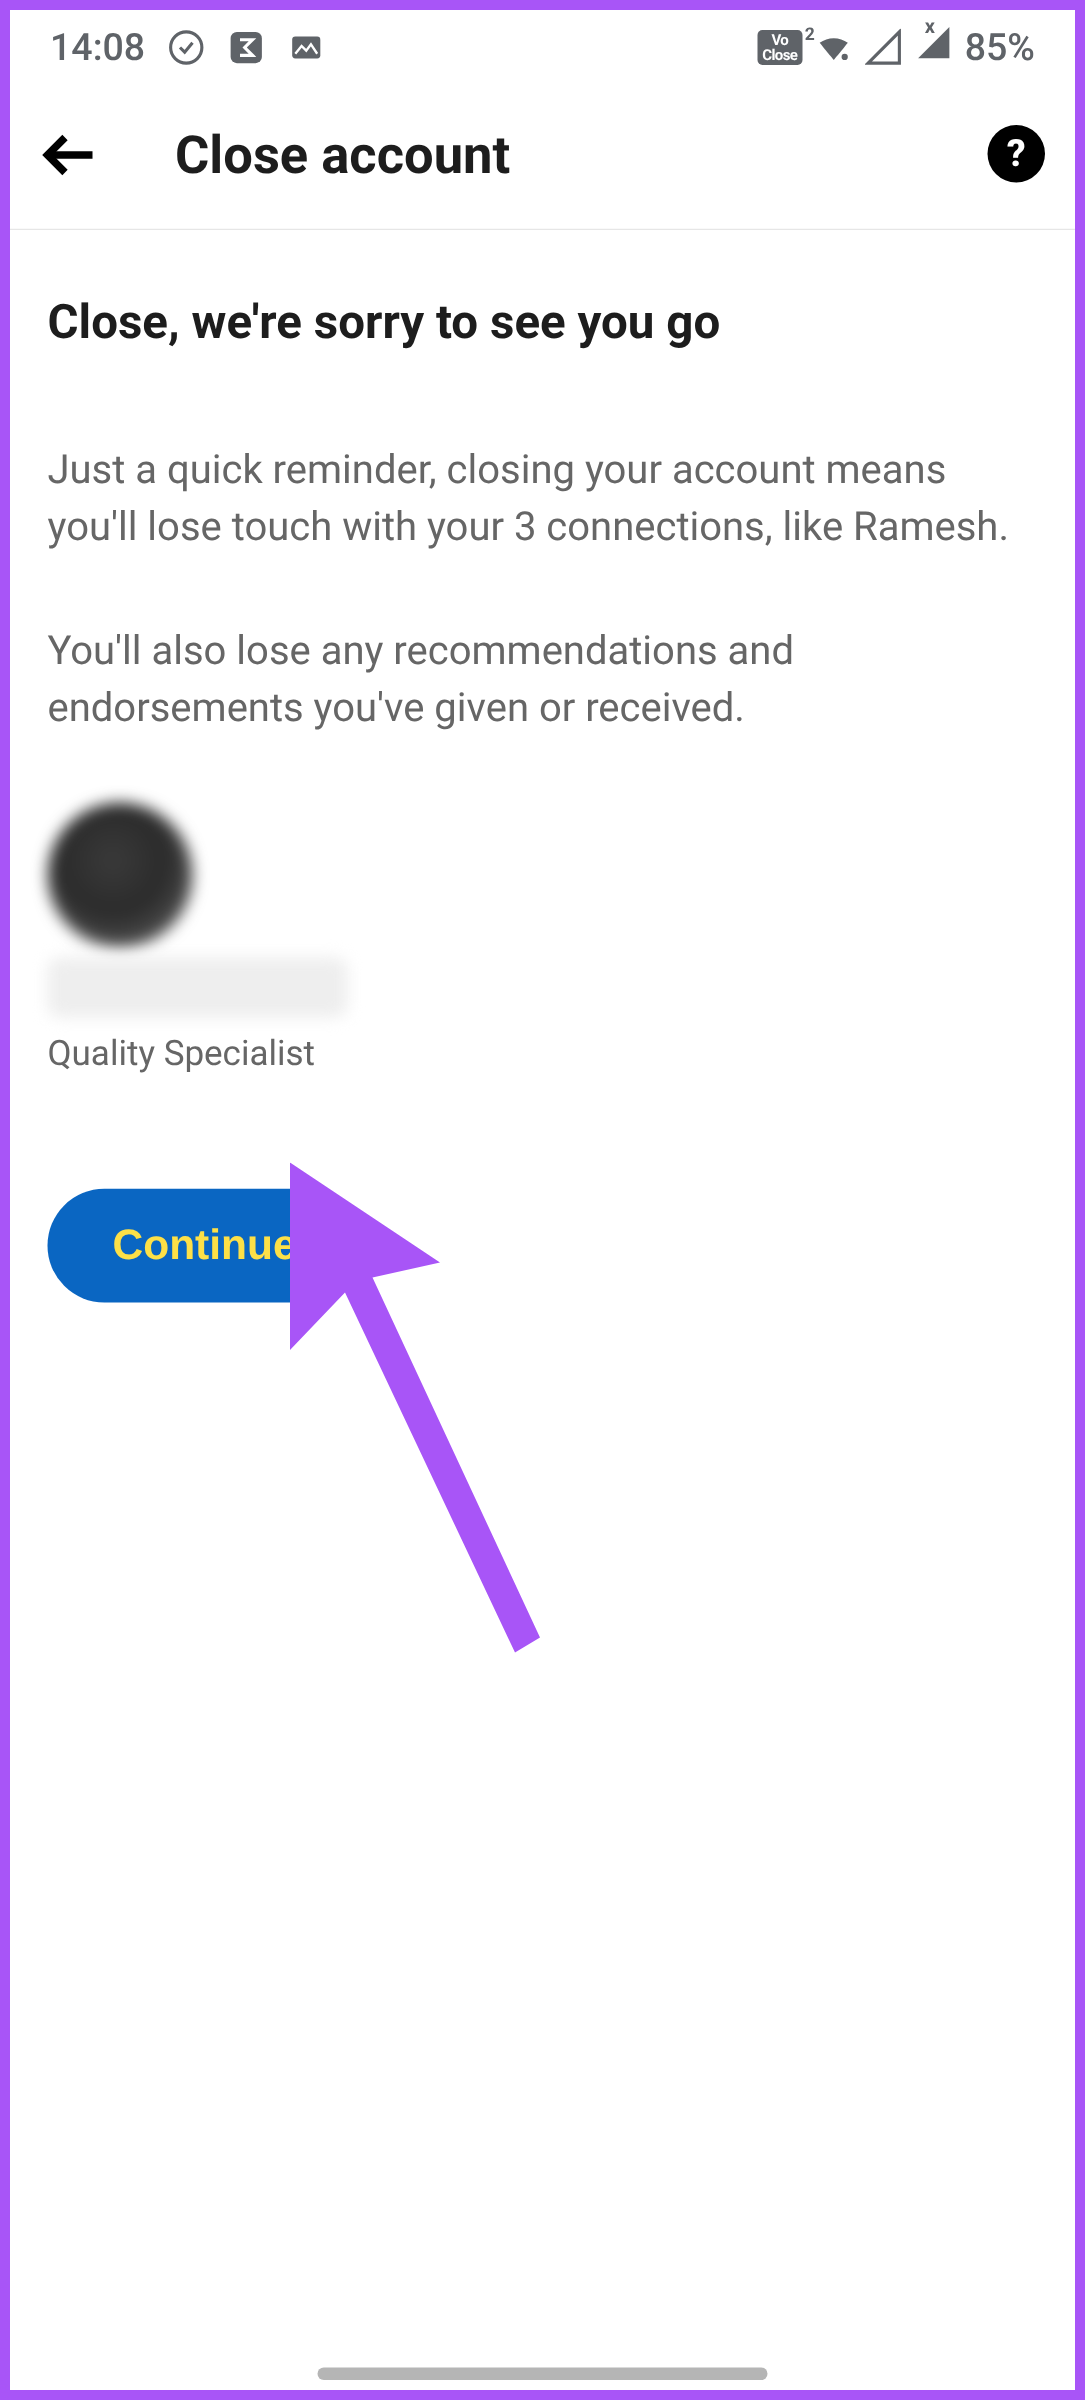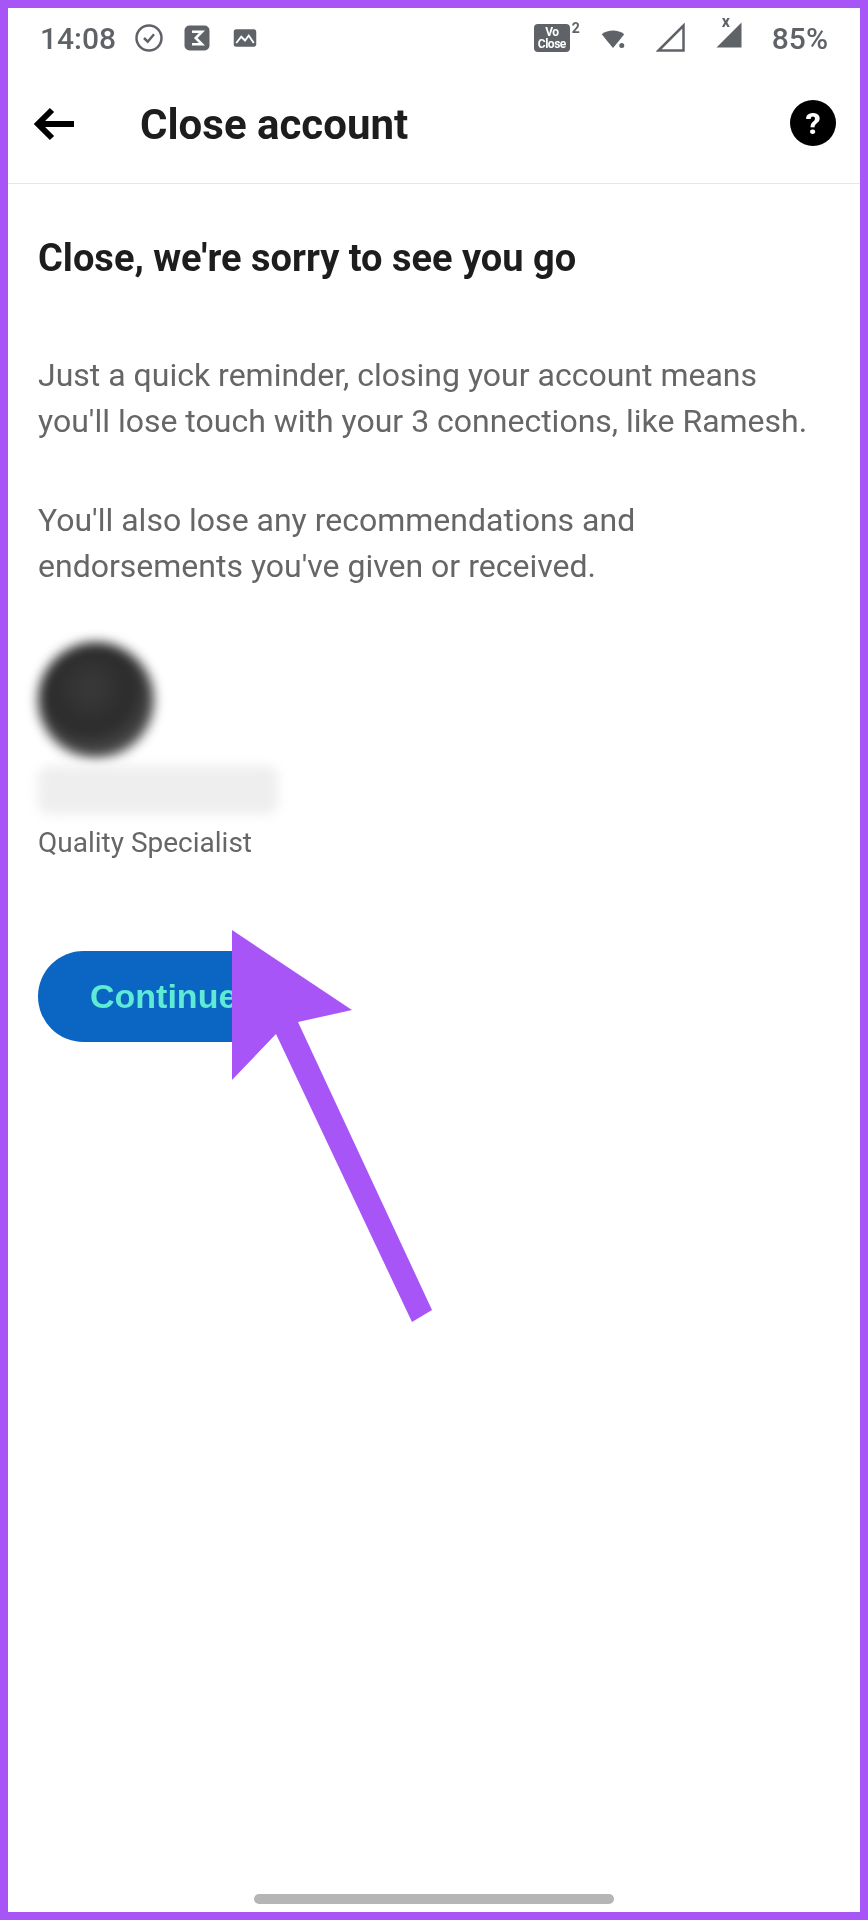--- a/index.html
+++ b/index.html
@@ -23,21 +23,21 @@
     display: flex;
     justify-content: space-between;
     align-items: center;
     padding: 14px 40px 10px 40px;
     height: 72px;
     color: #5f6368;
     font-size: 30px;
     font-weight: 500;
   }
   .status-left { display: flex; align-items: center; gap: 18px; }
-  .status-right { display: flex; align-items: center; gap: 28px; }
+  .status-right { display: flex; align-items: center; gap: 10px; }
   .status-icon { width: 30px; height: 30px; fill: #5f6368; display: inline-block; }
   .vowifi {
     display: inline-flex; flex-direction: column; align-items: center; justify-content: center;
     background: #5f6368; color: #fff; font-size: 12px; line-height: 12px;
     border-radius: 4px; padding: 2px 4px; font-weight: 700; position: relative;
   }
   .vowifi .sup { position: absolute; right: -10px; top: -2px; color:#5f6368; font-size:14px; font-weight:700; }
   .signal-x { position: relative; }
   .signal-x .x { position: absolute; top: -8px; left: 8px; font-size: 16px; color:#5f6368; font-weight:700; }
 
@@ -84,21 +84,21 @@
   .name-blur {
     width: 240px; height: 48px; border-radius: 10px;
     background: #eee; filter: blur(6px);
     margin-bottom: 12px;
   }
   .subtitle { font-size: 28px; color: #666; }
 
   .continue-btn {
     margin-top: 92px;
     background: #0a66c2;
-    color: #5eead4;
+    color: #fde047;
     border: none;
     border-radius: 60px;
     font-size: 34px;
     font-weight: 700;
     padding: 26px 52px;
     cursor: pointer;
     position: relative;
   }
 
   .annotation-cursor {

